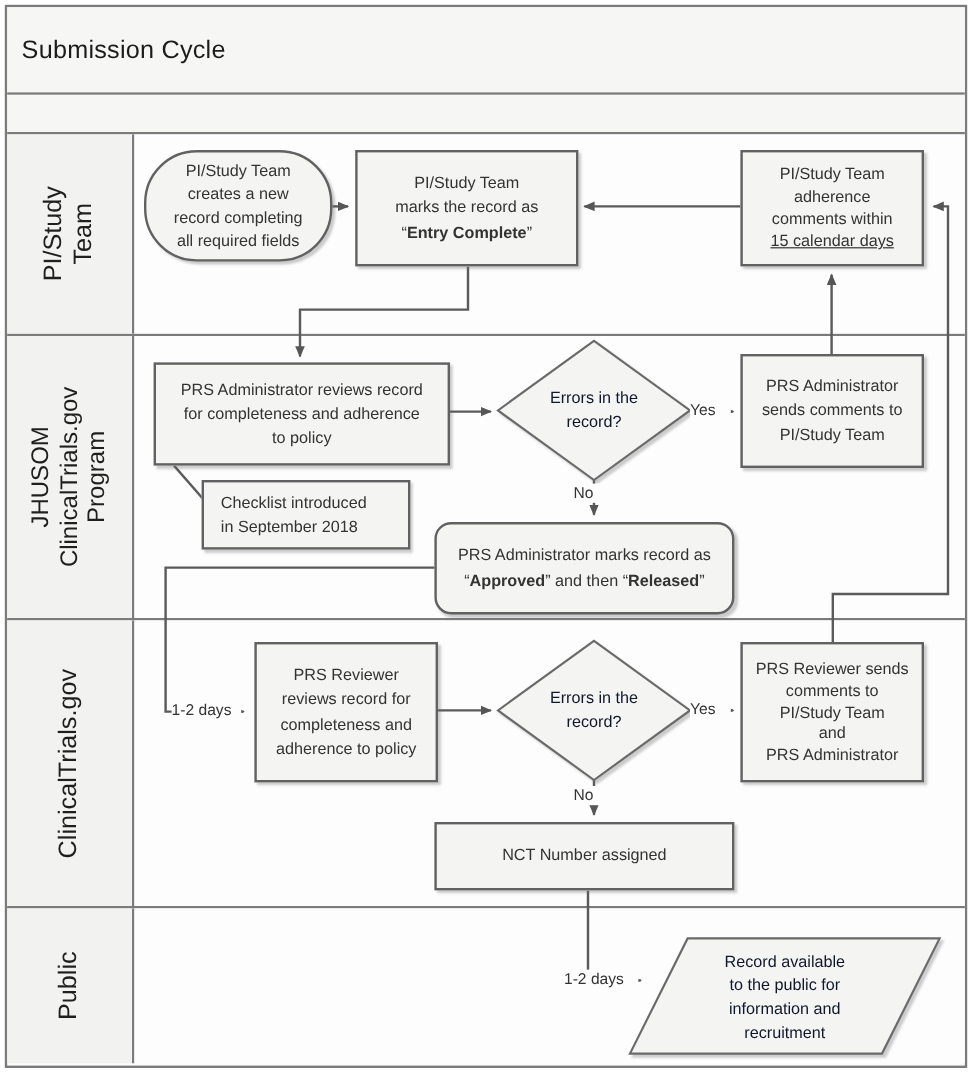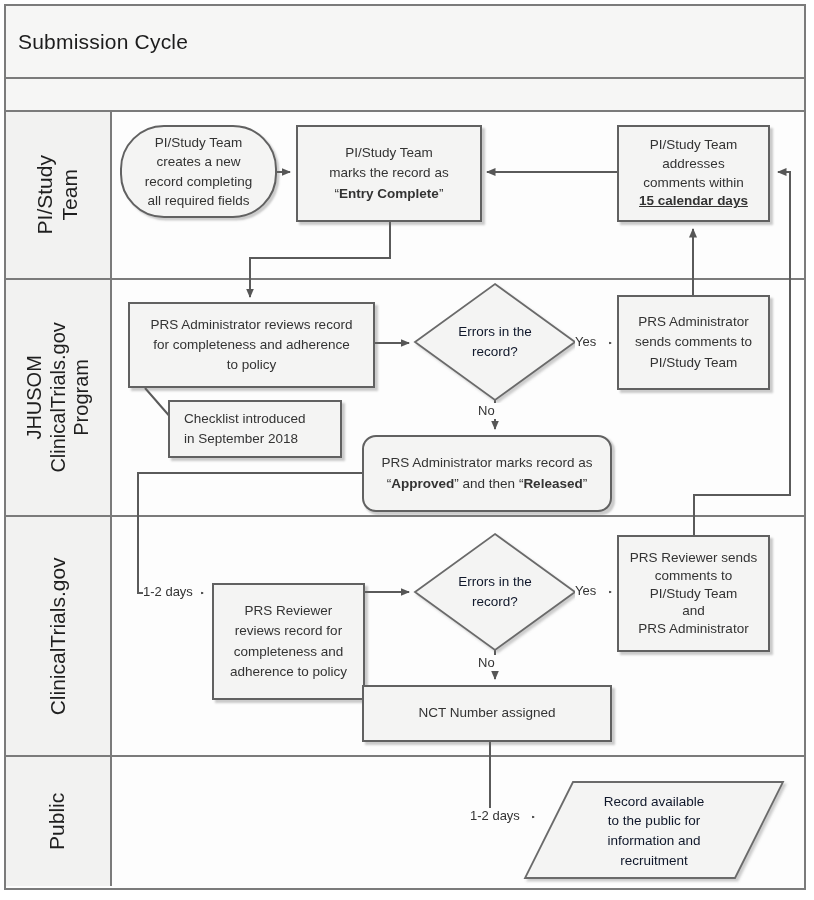--- a/index.html
+++ b/index.html
@@ -25,21 +25,21 @@
     box-shadow:2.5px 2.5px 2px rgba(110,110,110,.35);
     display:flex;align-items:center;justify-content:center;text-align:center;
     font-size:13.5px;line-height:1.5;color:#333;padding:4px 6px;}
   .pre{white-space:pre-line;}
   .stadium{border-radius:44px;}
   .callout{justify-content:flex-start;text-align:left;padding-left:14px;}
   .freefloat{position:absolute;box-sizing:border-box;display:flex;align-items:center;justify-content:center;
     text-align:center;font-size:13.5px;line-height:1.45;color:#0f172a;background:transparent;}
   .tight{line-height:1.32;}
   b.q{font-weight:bold;}
-  .u{font-weight:bold;text-decoration:underline;text-align:center;}
+  .u{font-weight:normal;text-decoration:underline;text-align:center;}
   
   .edge-label{position:absolute;font-size:13px;color:#333;background:#fdfdfd;text-align:left;line-height:16px;}
   
   svg.wires{position:absolute;left:0;top:0;width:814px;height:900px;pointer-events:none;}
 </style>
 </head>
 <body>
 
 <div id="stage">
 
@@ -122,21 +122,21 @@
     <div>
       <div>PI/Study Team</div>
       <div>marks the record as</div>
       <div><span>“</span><b class="q">Entry Complete</b><span>”</span></div>
     </div>
   </div>
 
   <div class="node" style="left:617px;top:125px;width:153px;height:97px;line-height:1.4;">
     <div>
       <div>PI/Study Team</div>
-      <div>addresses</div>
+      <div>adherence</div>
       <div>comments within</div>
       <div><span class="u">15 calendar days</span></div>
     </div>
   </div>
 
   <div class="node pre" style="left:128px;top:302px;width:247px;height:86px;">PRS Administrator reviews record
 for completeness and adherence
 to policy</div>
 
   <div class="freefloat pre" style="left:430px;top:318px;width:130px;height:48px;">Errors in the
@@ -149,21 +149,21 @@
   <div class="node callout pre" style="left:168px;top:400px;width:174px;height:58px;">Checklist introduced
 in September 2018</div>
 
   <div class="node" style="left:362px;top:435px;width:250px;height:77px;border-radius:14px;">
     <div>
       <div>PRS Administrator marks record as</div>
       <div><span>“</span><b class="q">Approved</b><span>” and then “</span><b class="q">Released</b><span>”</span></div>
     </div>
   </div>
 
-  <div class="node pre" style="left:212px;top:535px;width:153px;height:117px;margin-top:48px;">PRS Reviewer
+  <div class="node pre" style="left:212px;top:535px;width:153px;height:117px;">PRS Reviewer
 reviews record for
 completeness and
 adherence to policy</div>
 
   <div class="freefloat pre" style="left:430px;top:568px;width:130px;height:48px;">Errors in the
 record?</div>
 
   <div class="node pre tight" style="left:617px;top:535px;width:153px;height:117px;">PRS Reviewer sends
 comments to
 PI/Study Team

